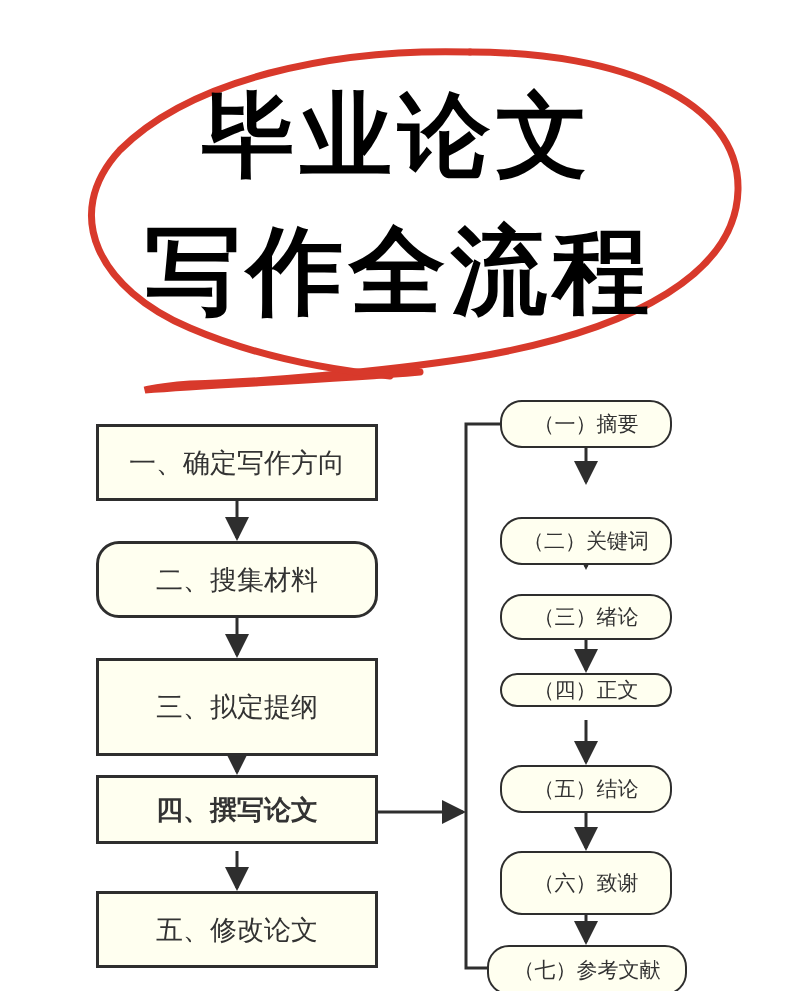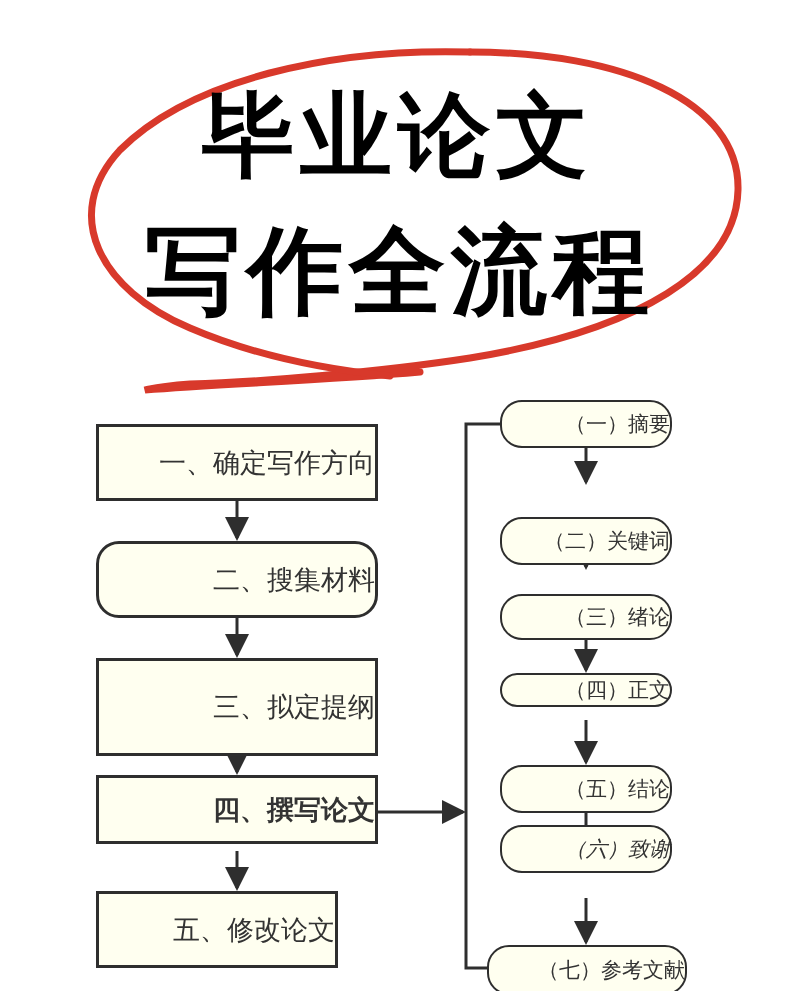--- a/index.html
+++ b/index.html
@@ -7,24 +7,24 @@
          font-family: "DejaVu Sans", "Liberation Sans", sans-serif; }
   .title-svg { position: absolute; left: 0; top: 0; width: 800px; height: 400px; }
   .title-line { position: absolute; left: 0; width: 800px; text-align: center;
                 font-weight: bold; color: #000; letter-spacing: 6px;
                 font-family: "DejaVu Sans", "Liberation Sans", sans-serif; }
   .title-1 { top: 86px; font-size: 92px; line-height: 100px; left: -2px; }
   .title-2 { top: 218px; font-size: 96px; line-height: 106px; left: 0px; }
   .flow-svg { position: absolute; left: 0; top: 0; width: 800px; height: 991px; }
   .box { position: absolute; box-sizing: border-box; background: #fffff0;
          border: 3px solid #2e2e2e; display: flex; align-items: center;
-         justify-content: flex-end; color: #333; font-size: 27px; }
+         justify-content: center; color: #333; font-size: 27px; }
   .pill { position: absolute; box-sizing: border-box; background: #fffff0;
           border: 2.5px solid #2e2e2e; border-radius: 22px; display: flex;
-          align-items: center; justify-content: flex-end; color: #333; font-size: 21px; }
+          align-items: center; justify-content: center; color: #333; font-size: 21px; }
 </style>
 </head>
 <body>
 
 <svg class="title-svg" viewBox="0 0 800 400">
   <path d="M 470 52
            C 620 52, 740 100, 738 190
            C 736 270, 640 330, 470 358
            C 380 372, 260 382, 190 384
            C 175 385, 150 388, 145 390
@@ -69,37 +69,37 @@
 </div>
 <div class="box" style="left:96px; top:541px; width:282px; height:77px;border-radius:23px;">
   <span>二、搜集材料</span>
 </div>
 <div class="box" style="left:96px; top:658px; width:282px; height:98px;">
   <span>三、拟定提纲</span>
 </div>
 <div class="box" style="left:96px; top:775px; width:282px; height:69px;font-weight:bold;">
   <span>四、撰写论文</span>
 </div>
-<div class="box" style="left:96px; top:891px; width:242px; height:77px;">
+<div class="box" style="left:96px; top:891px; width:282px; height:77px;">
   <span>五、修改论文</span>
 </div>
 
 <div class="pill" style="left:500px; top:400px; width:172px; height:48px;">
   <span>（一）摘要</span>
 </div>
 <div class="pill" style="left:500px; top:485px; width:172px; height:48px;margin-top:32px;">
   <span>（二）关键词</span>
 </div>
 <div class="pill" style="left:500px; top:570px; width:172px; height:46px;margin-top:24px;">
   <span>（三）绪论</span>
 </div>
 <div class="pill" style="left:500px; top:673px; width:172px; height:34px;">
   <span>（四）正文</span>
 </div>
 <div class="pill" style="left:500px; top:765px; width:172px; height:48px;">
   <span>（五）结论</span>
 </div>
-<div class="pill" style="left:500px; top:825px; width:172px; height:48px;font-style:italic;">
+<div class="pill" style="left:500px; top:851px; width:172px; height:64px;">
   <span>（六）致谢</span>
 </div>
 <div class="pill" style="left:487px; top:945px; width:200px; height:50px;">
   <span>（七）参考文献</span>
 </div>
 
 </body></html>

